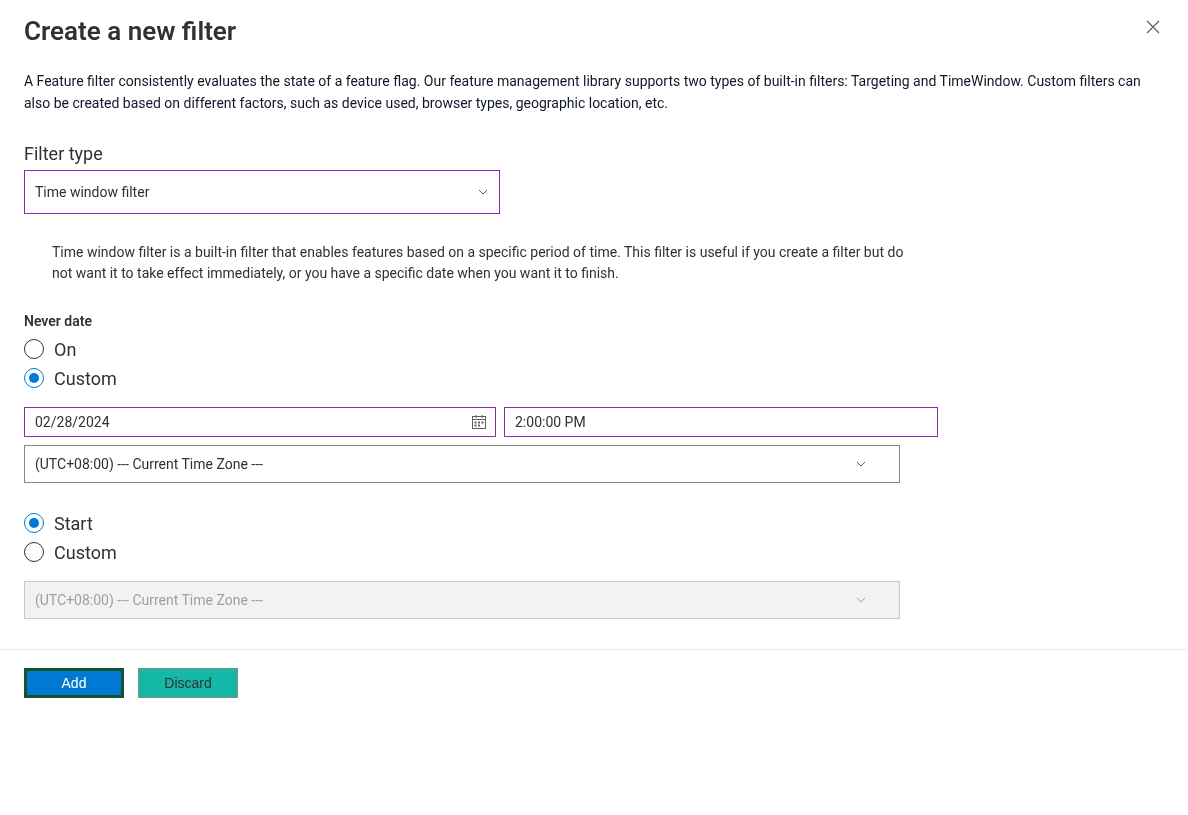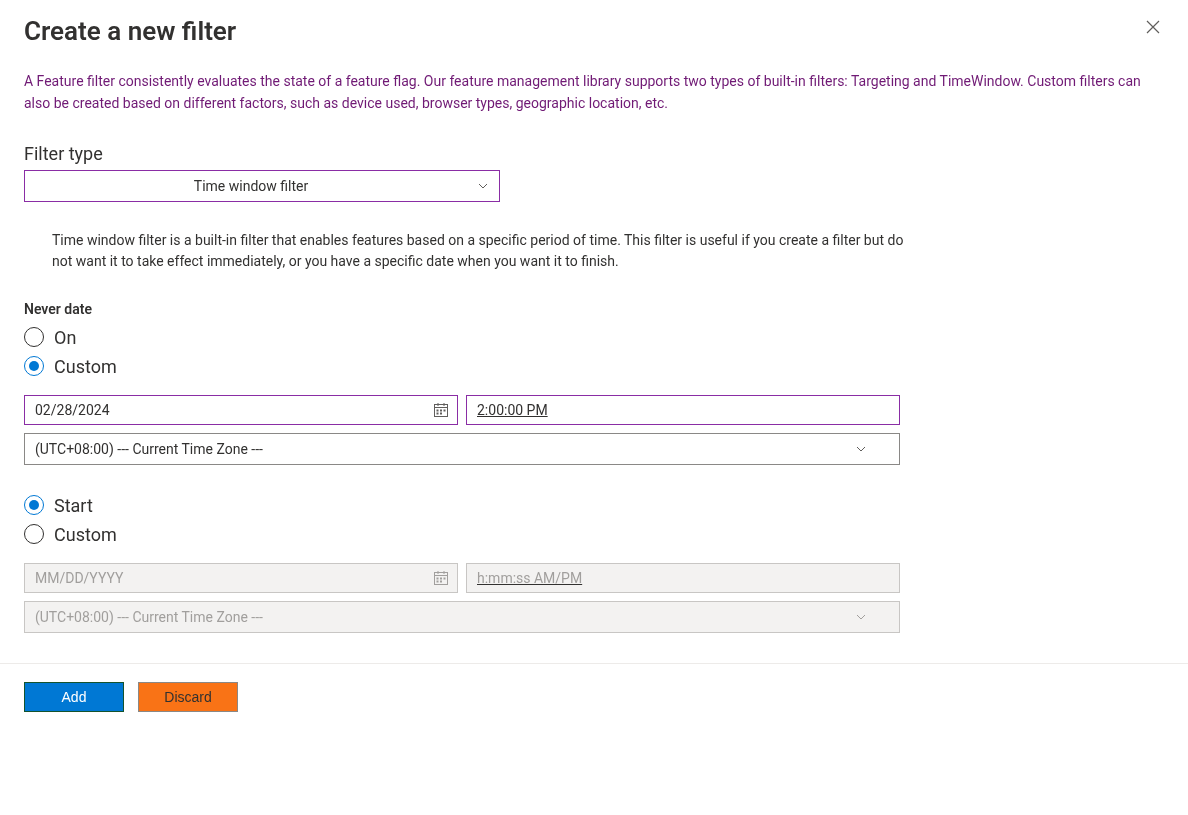--- a/index.html
+++ b/index.html
@@ -39,21 +39,21 @@
       color: #605e5c;
       padding: 4px;
       line-height: 1;
     }
     .close-btn svg {
       width: 14px;
       height: 14px;
     }
     .description {
       font-size: 14px;
-      color: #701a75;
+      color: #0f172a;
       line-height: 1.55;
       margin-bottom: 28px;
     }
     .field-label {
       font-size: 18px;
       color: #323130;
       margin-bottom: 6px;
       display: block;
     }
     .field-label-bold {
@@ -61,26 +61,25 @@
       font-weight: 600;
       color: #323130;
       margin-bottom: 10px;
       display: block;
     }
     .dropdown {
       position: relative;
       width: 476px;
       border: 1px solid #8a2da5;
       background: #ffffff;
-      height: 32px;
+      height: 44px;
       display: flex;
       align-items: center;
       padding: 0 32px 0 10px;
       cursor: pointer;
-      text-align: center;
     }
     .dropdown .chevron {
       position: absolute;
       right: 10px;
       top: 50%;
       transform: translateY(-50%);
       pointer-events: none;
     }
     .chevron svg {
       width: 12px;
@@ -165,30 +164,29 @@
       font-size: 14px;
       color: #323130;
       flex: 1;
     }
     .placeholder {
       font-size: 14px;
       color: #605e5c;
       flex: 1;
     }
     .date-input {
-      width: 434px;
+      width: 472px;
       padding-right: 32px;
     }
     .time-input {
       width: 434px;
-      text-decoration: underline;
     }
     .tz-dropdown {
       width: 876px;
-      height: 32px;
+      height: 38px;
       border: 1px solid #8a8886;
       background: #ffffff;
       display: flex;
       align-items: center;
       padding: 0 32px 0 10px;
       position: relative;
       cursor: pointer;
       margin-bottom: 30px;
     }
     .tz-dropdown.disabled {
@@ -223,24 +221,24 @@
       padding: 0 18px;
       font-size: 14px;
       cursor: pointer;
       display: inline-flex;
       align-items: center;
       justify-content: center;
     }
     .btn-primary {
       background: #0078d4;
       color: #ffffff;
-      border: 1px solid #14532d;
+      border: 3px solid #14532d;
     }
     .btn-default {
-      background: #f97316;
+      background: #14b8a6;
       color: #323130;
       border: 1px solid #8a8886;
     }
   </style>
 </head>
 <body>
 
 <div class="panel">
   <div class="header">
     <h1 class="title">Create a new filter</h1>
@@ -325,41 +323,20 @@
             <span class="radio-inner"></span>
           </span>
         <span class="radio-label">Start</span>
       </div>
       <div class="radio-item">
         <span class="radio-outer"></span>
         <span class="radio-label">Custom</span>
       </div>
     </div>
 
-    <div class="row">
-      <div class="input-box disabled date-input">
-        <span class="placeholder">MM/DD/YYYY</span>
-        <span class="calendar-icon">
-          <svg viewBox="0 0 16 16">
-              <rect x="1.5" y="2.5" width="13" height="12" stroke="#a19f9d" fill="none"></rect>
-              <line x1="1.5" y1="5.5" x2="14.5" y2="5.5" stroke="#a19f9d"></line>
-              <line x1="5" y1="1" x2="5" y2="4" stroke="#a19f9d"></line>
-              <line x1="11" y1="1" x2="11" y2="4" stroke="#a19f9d"></line>
-              <rect x="3.5" y="7.5" width="2" height="2" fill="#a19f9d"></rect>
-              <rect x="7" y="7.5" width="2" height="2" fill="#a19f9d"></rect>
-              <rect x="10.5" y="7.5" width="2" height="2" fill="#a19f9d"></rect>
-              <rect x="3.5" y="10.5" width="2" height="2" fill="#a19f9d"></rect>
-              <rect x="7" y="10.5" width="2" height="2" fill="#a19f9d"></rect>
-            </svg>
-        </span>
-      </div>
-      <div class="input-box disabled time-input">
-        <span class="placeholder">h:mm:ss AM/PM</span>
-      </div>
-    </div>
 
     <div class="tz-dropdown disabled">
       <span class="input-text">(UTC+08:00) --- Current Time Zone ---</span>
       <span class="chevron">
         <svg viewBox="0 0 12 12">
             <path d="M2 4 L6 8 L10 4" stroke="#a19f9d" stroke-width="1" fill="none"></path>
           </svg>
       </span>
     </div>
   </div>

